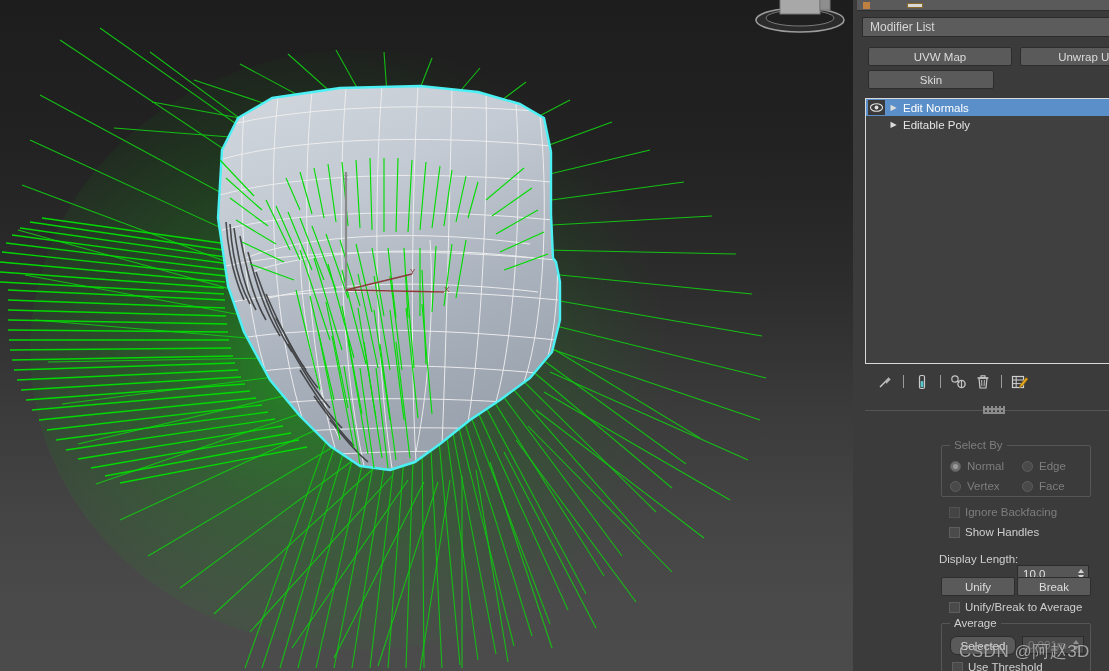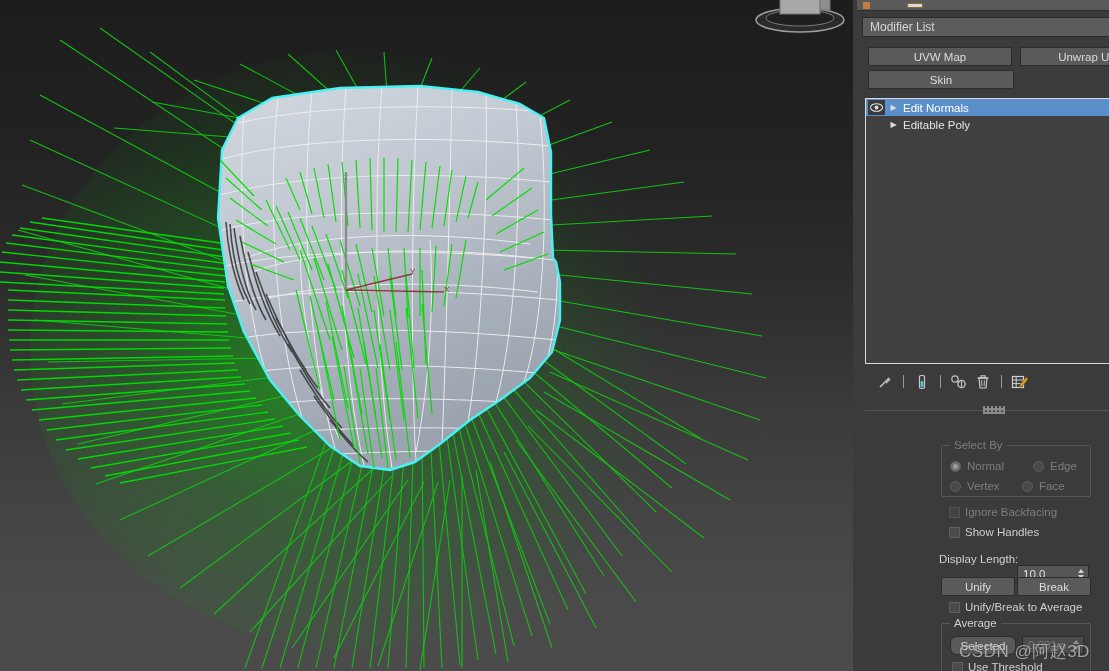--- a/index.html
+++ b/index.html
@@ -66,21 +66,21 @@
     background: #5a5a5a;
     border: 1px solid #2d2d2d;
     border-radius: 2px;
     color: #dcdcdc;
     font-size: 11.5px;
     display: flex; align-items: center; justify-content: center;
     cursor: default;
   }
   .btn-uvw     { left: 11px; top: 47px; width: 144px; }
   .btn-unwrap  { left: 163px; top: 47px; width: 146px; }
-  .btn-skin    { left: 11px; top: 70px; width: 146px; }
+  .btn-skin    { left: 11px; top: 70px; width: 126px; }
   .stack-box {
     position: absolute; left: 8px; top: 98px; width: 248px; height: 266px;
     background: #404040;
     border: 1px solid #d9d9d9;
     border-right: none;
     overflow: hidden;
   }
   .stack-row {
     height: 17px; display: flex; align-items: center;
     font-size: 11.5px; color: #e4e4e4;
@@ -603,21 +603,21 @@
 
     <div id="params-body">
 
       <div class="groupbox" style="left:76px; top:9px; width:150px; height:52px;">
         <span class="group-title dim">Select By</span>
 
         <div class="radio-item" style="left:8px; top:14px;">
           <span class="radio-dot on"></span>
           <span class="dim">Normal</span>
         </div>
-        <div class="radio-item" style="left:80px; top:14px;margin-left:11px;">
+        <div class="radio-item" style="left:80px; top:14px;">
           <span class="radio-dot"></span>
           <span class="dim">Edge</span>
         </div>
         <div class="radio-item" style="left:8px; top:34px;">
           <span class="radio-dot"></span>
           <span class="dim">Vertex</span>
         </div>
         <div class="radio-item" style="left:80px; top:34px;">
           <span class="radio-dot"></span>
           <span class="dim">Face</span>

